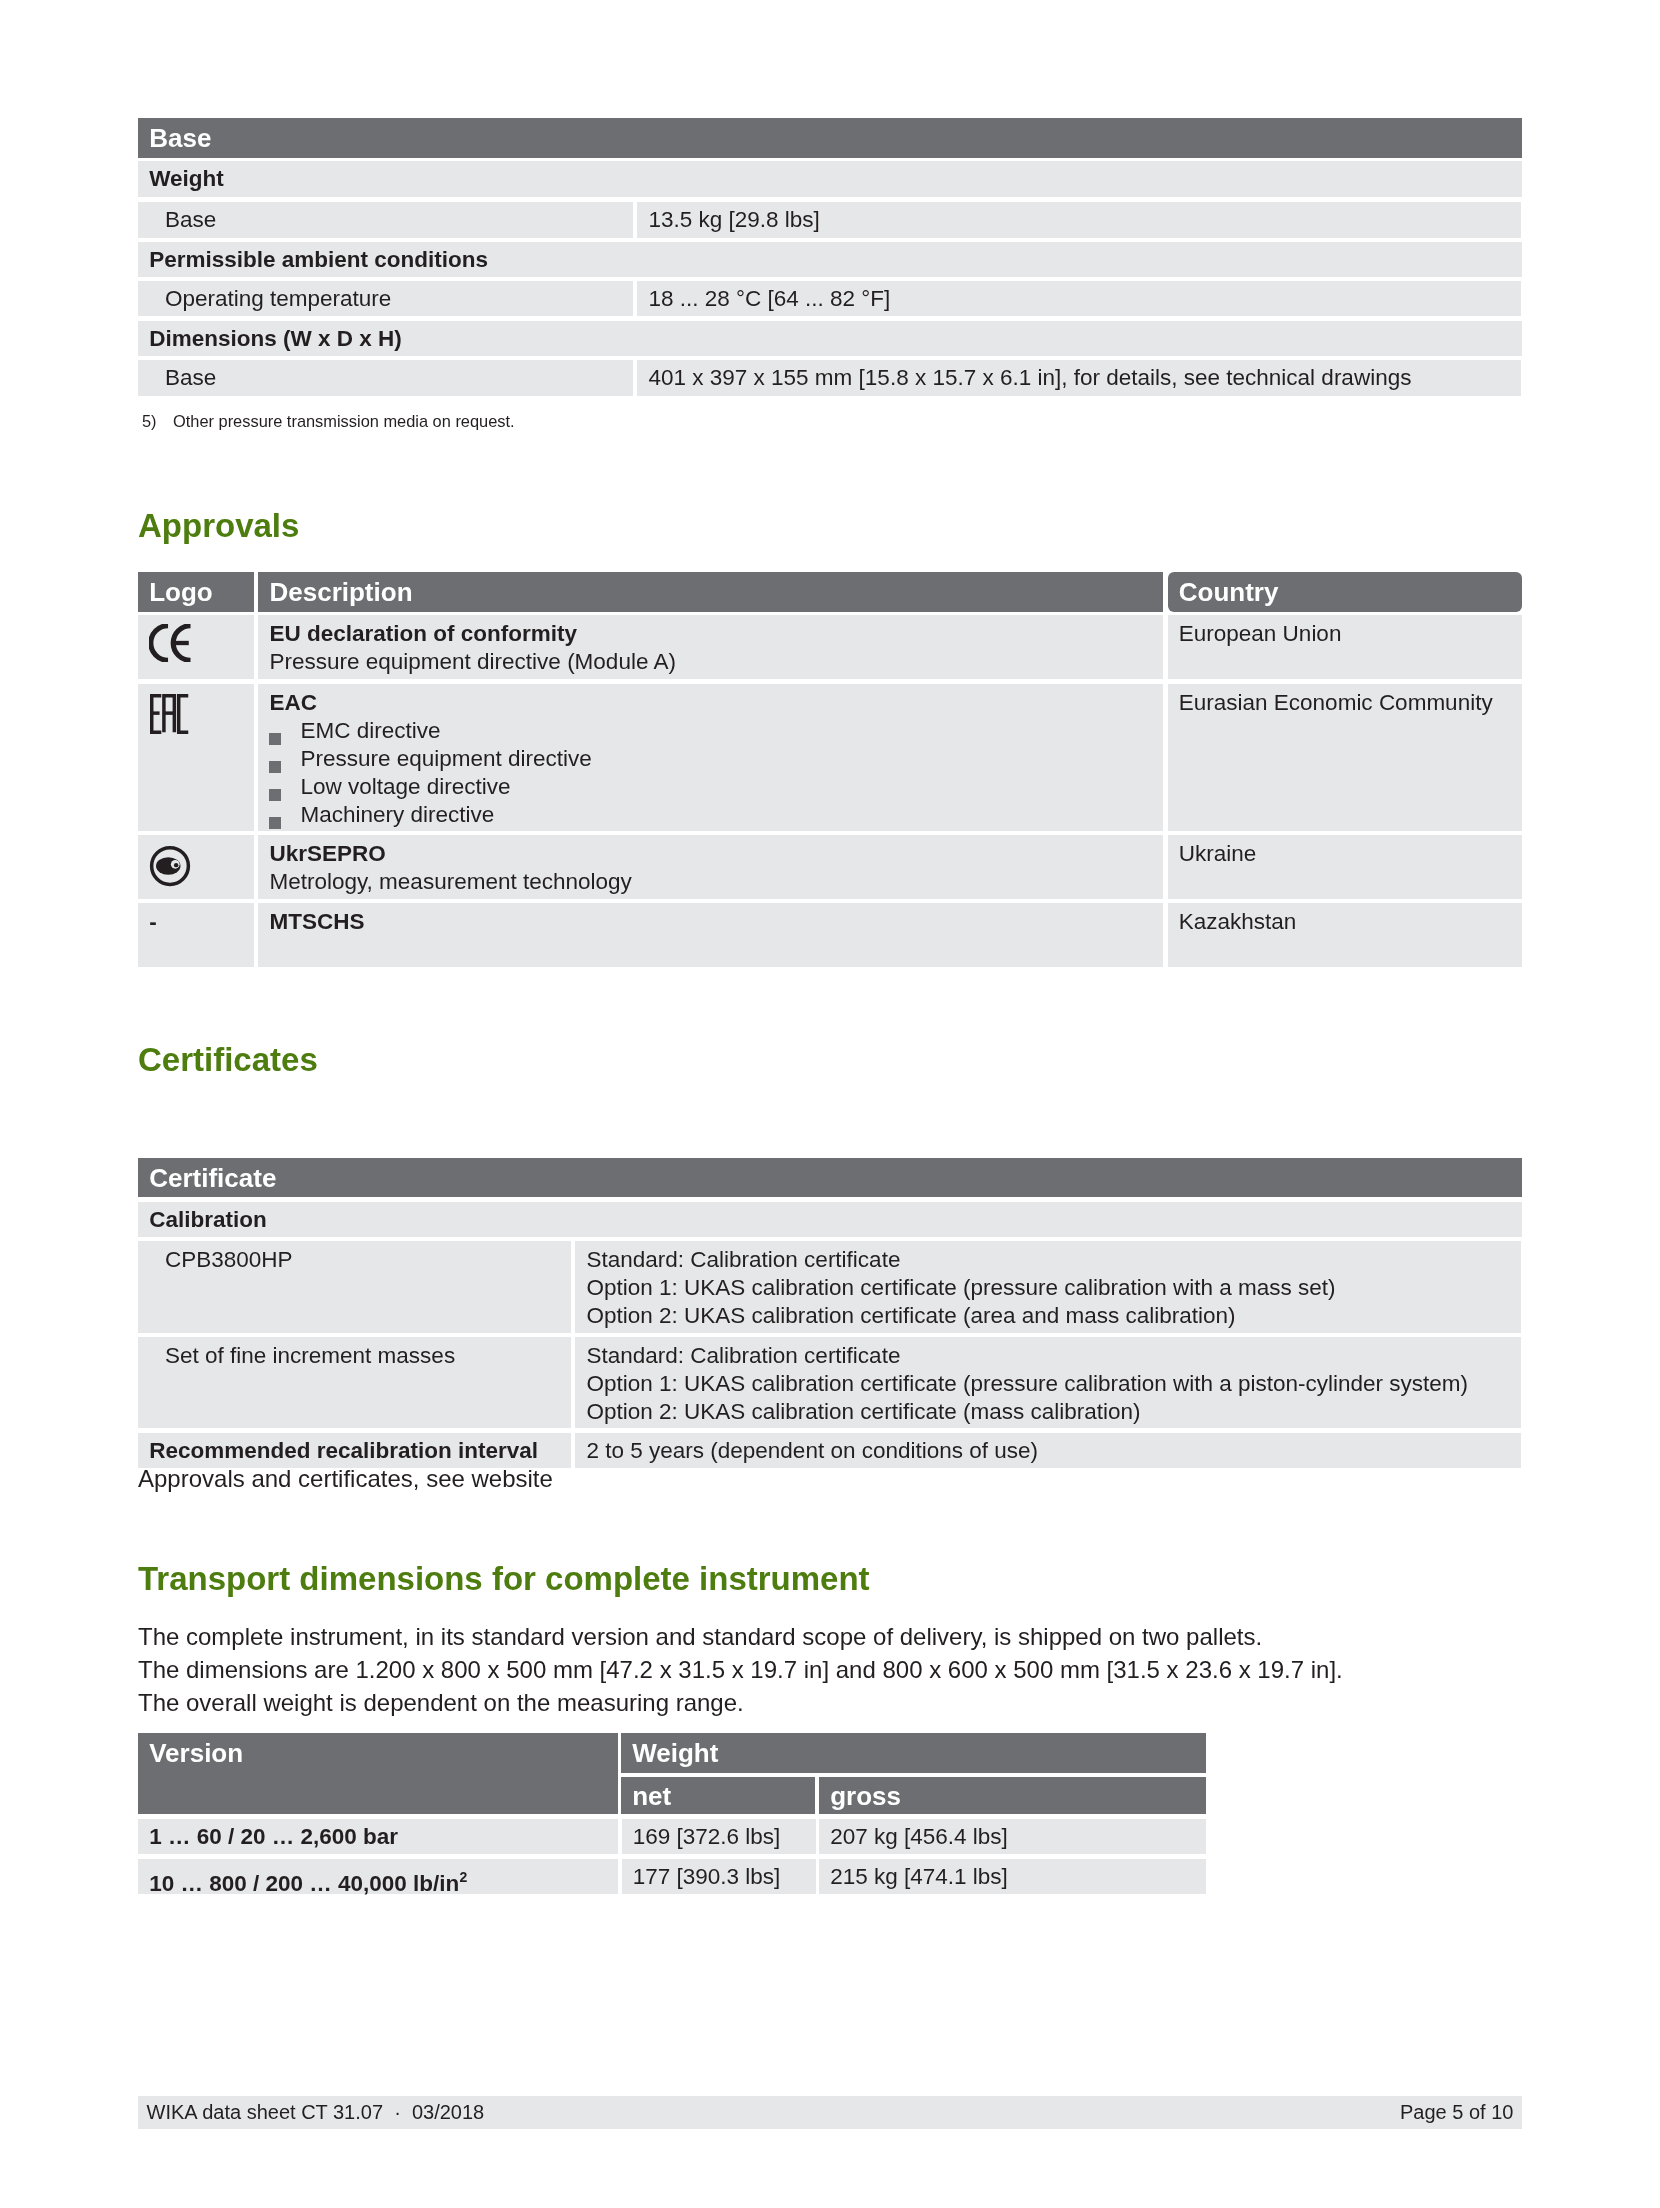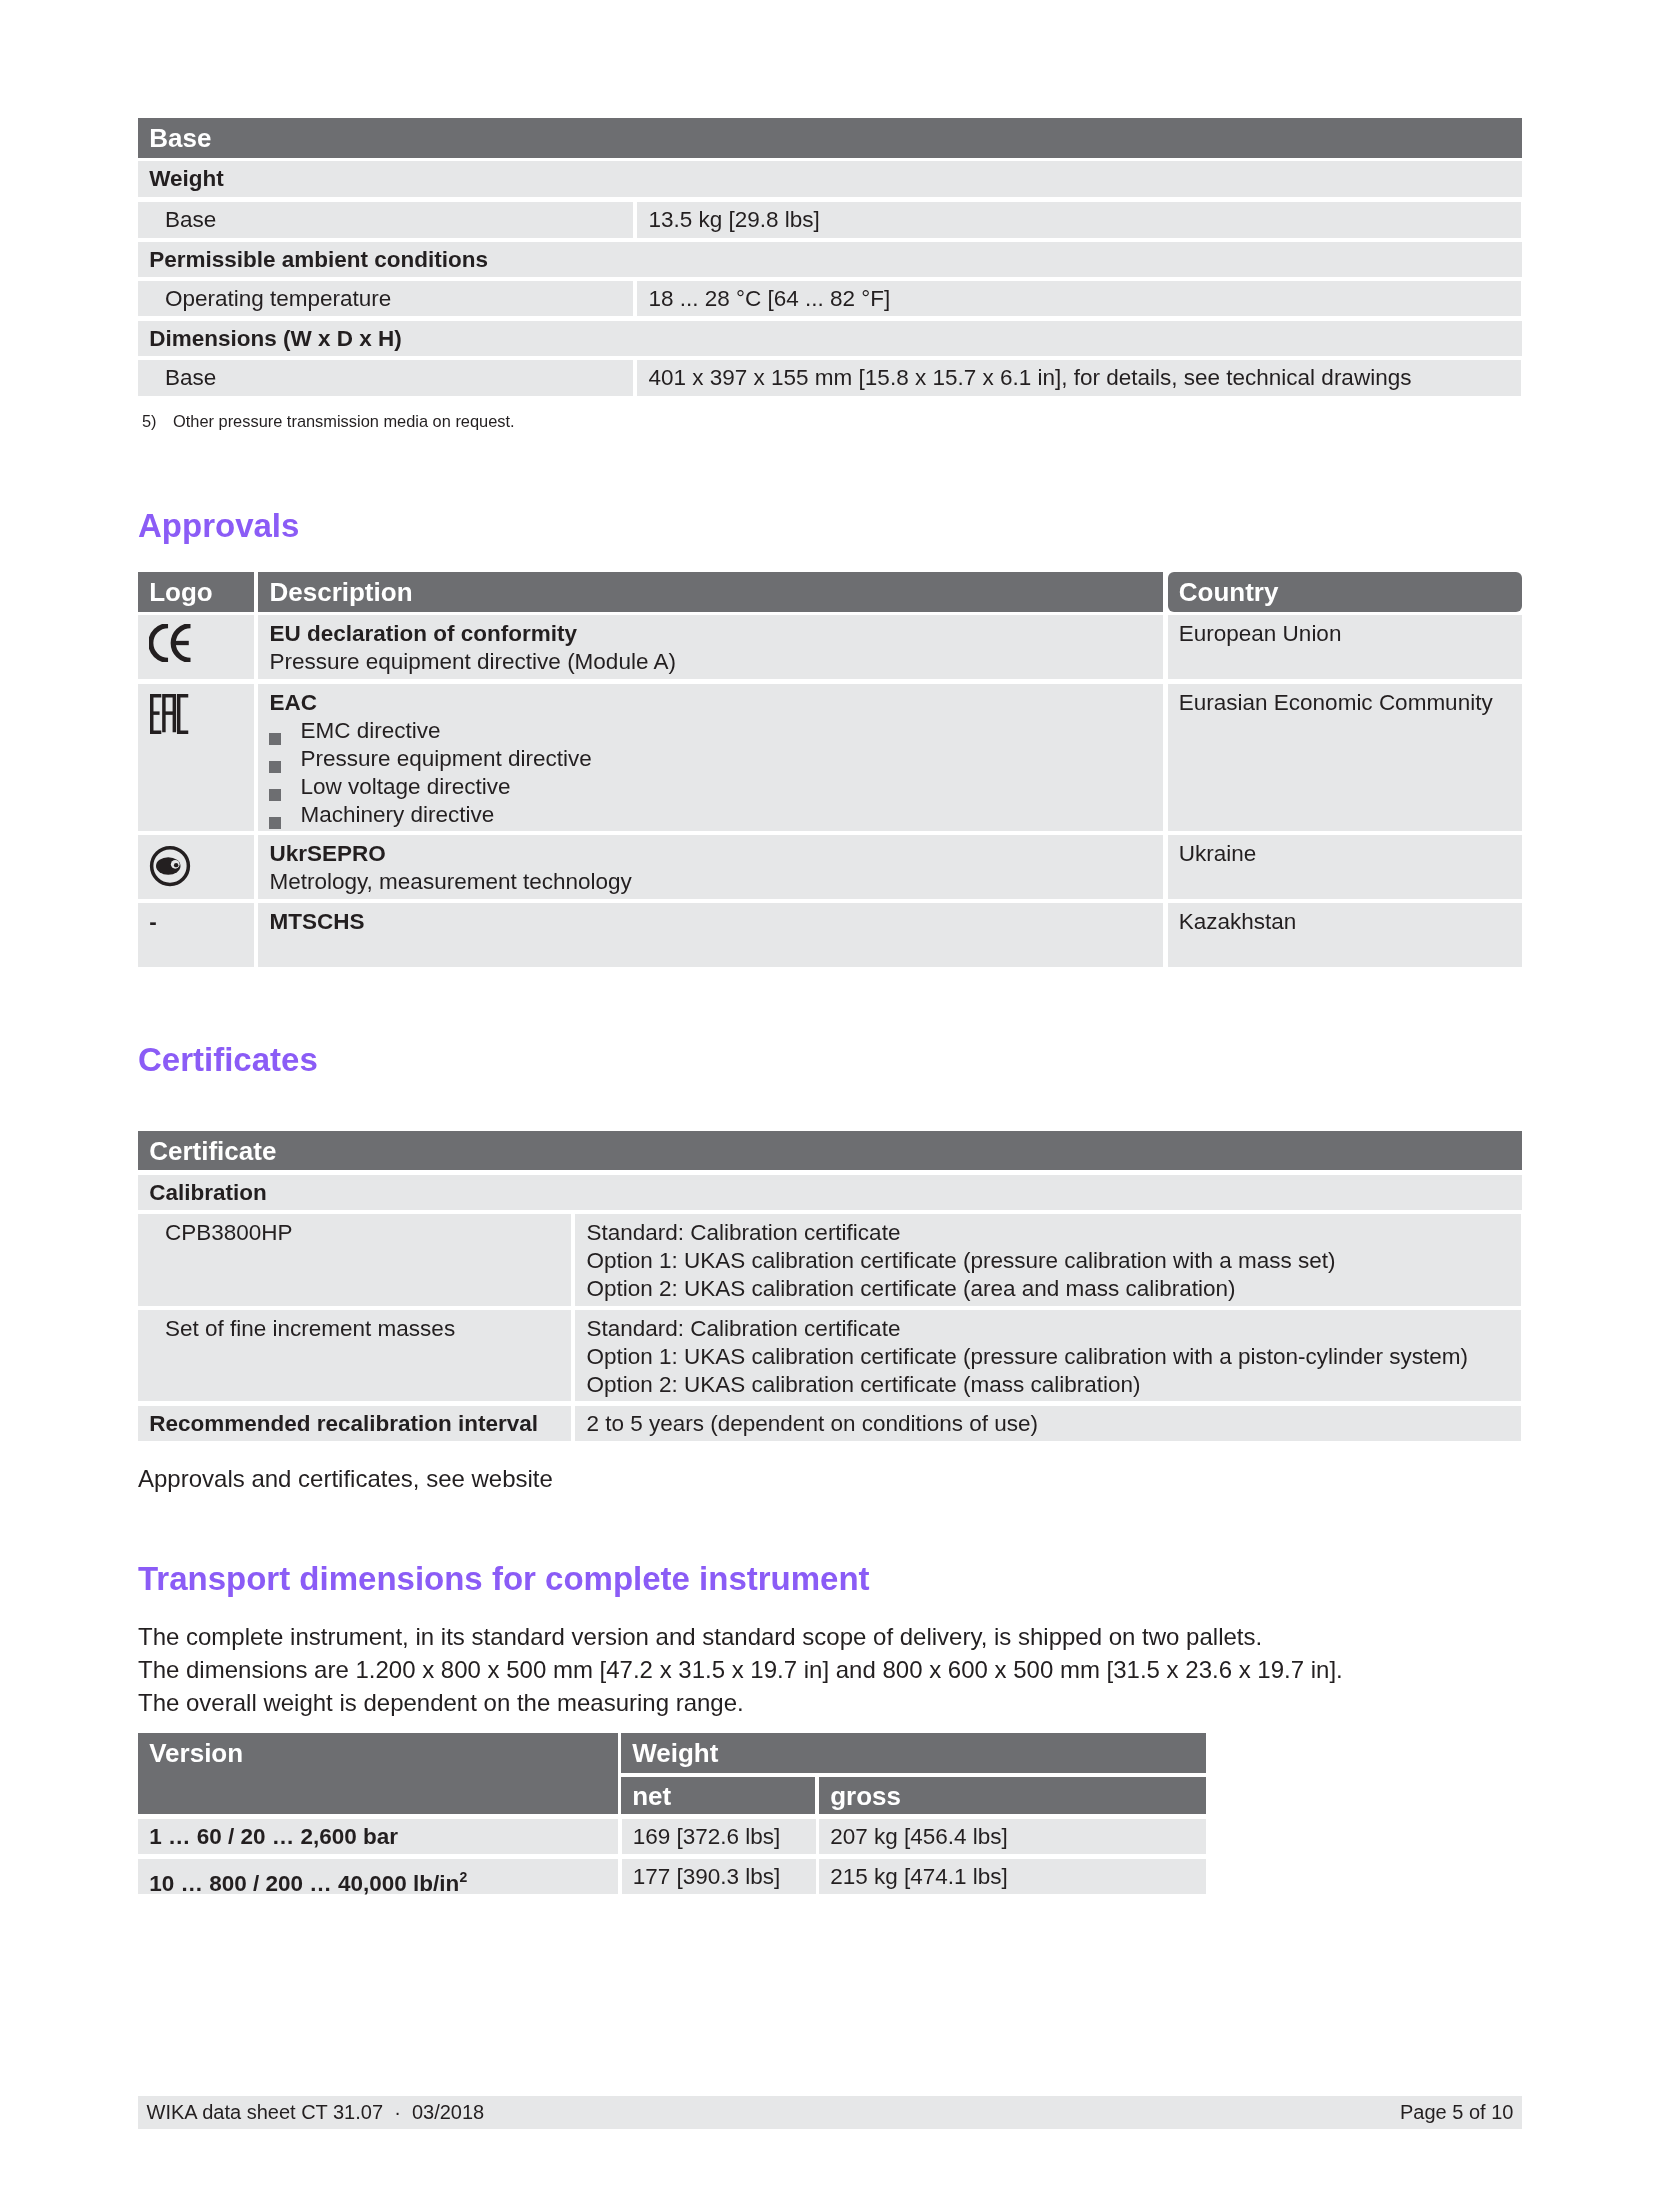--- a/index.html
+++ b/index.html
@@ -15,21 +15,21 @@
     font-size: 22.5px; line-height: 28px; padding: 5.2px 11.2px 0 11.2px;
   }
   .hdr .cell {
     background: #6d6e71; color: #ffffff; font-weight: bold; font-size: 26px;
     line-height: 31px; padding-top: 5.2px;
   }
   .gap { width: 4.3px; flex: none; }
   .bold { font-weight: bold; }
   .indent { padding-left: 27px; }
   .h2 {
-    position: absolute; left: 138px; font-size: 33px; font-weight: bold; color: #8b5cf6;
+    position: absolute; left: 138px; font-size: 33px; font-weight: bold; color: #4d7c0f;
   }
   .bullet { display: flex; align-items: flex-end; }
   .sq { width: 12px; height: 12px; background: #6d6e71; margin-right: 19px; flex: none; }
   .para { position: absolute; left: 138px; font-size: 24px; line-height: 33px; }
   .logo { display: flex; align-items: flex-start; }
 </style>
 </head>
 <body>
 
 <div class="tbl" style="top:118px;height:121px;">
@@ -161,21 +161,21 @@
     <div class="cell" style="width:905px;">
       <div class="bold">MTSCHS</div>
     </div>
     <div class="gap"></div>
     <div class="cell" style="width:354px;">Kazakhstan</div>
   </div>
 </div>
 
 <div class="h2" style="top:1041px;">Certificates</div>
 
-<div class="tbl" style="top:1131px;height:311px;">
+<div class="tbl" style="top:1158px;height:311px;">
   <div class="row hdr" style="top:0;height:39px;">
     <div class="cell" style="width:1384px;">Certificate</div>
   </div>
   <div class="row" style="top:44px;height:35px;">
     <div class="cell bold" style="width:1384px;padding-top:3.5px;">Calibration</div>
   </div>
   <div class="row" style="top:83px;height:92px;">
     <div class="cell indent" style="width:433px;">CPB3800HP</div>
     <div class="gap"></div>
     <div class="cell" style="width:946px;">

